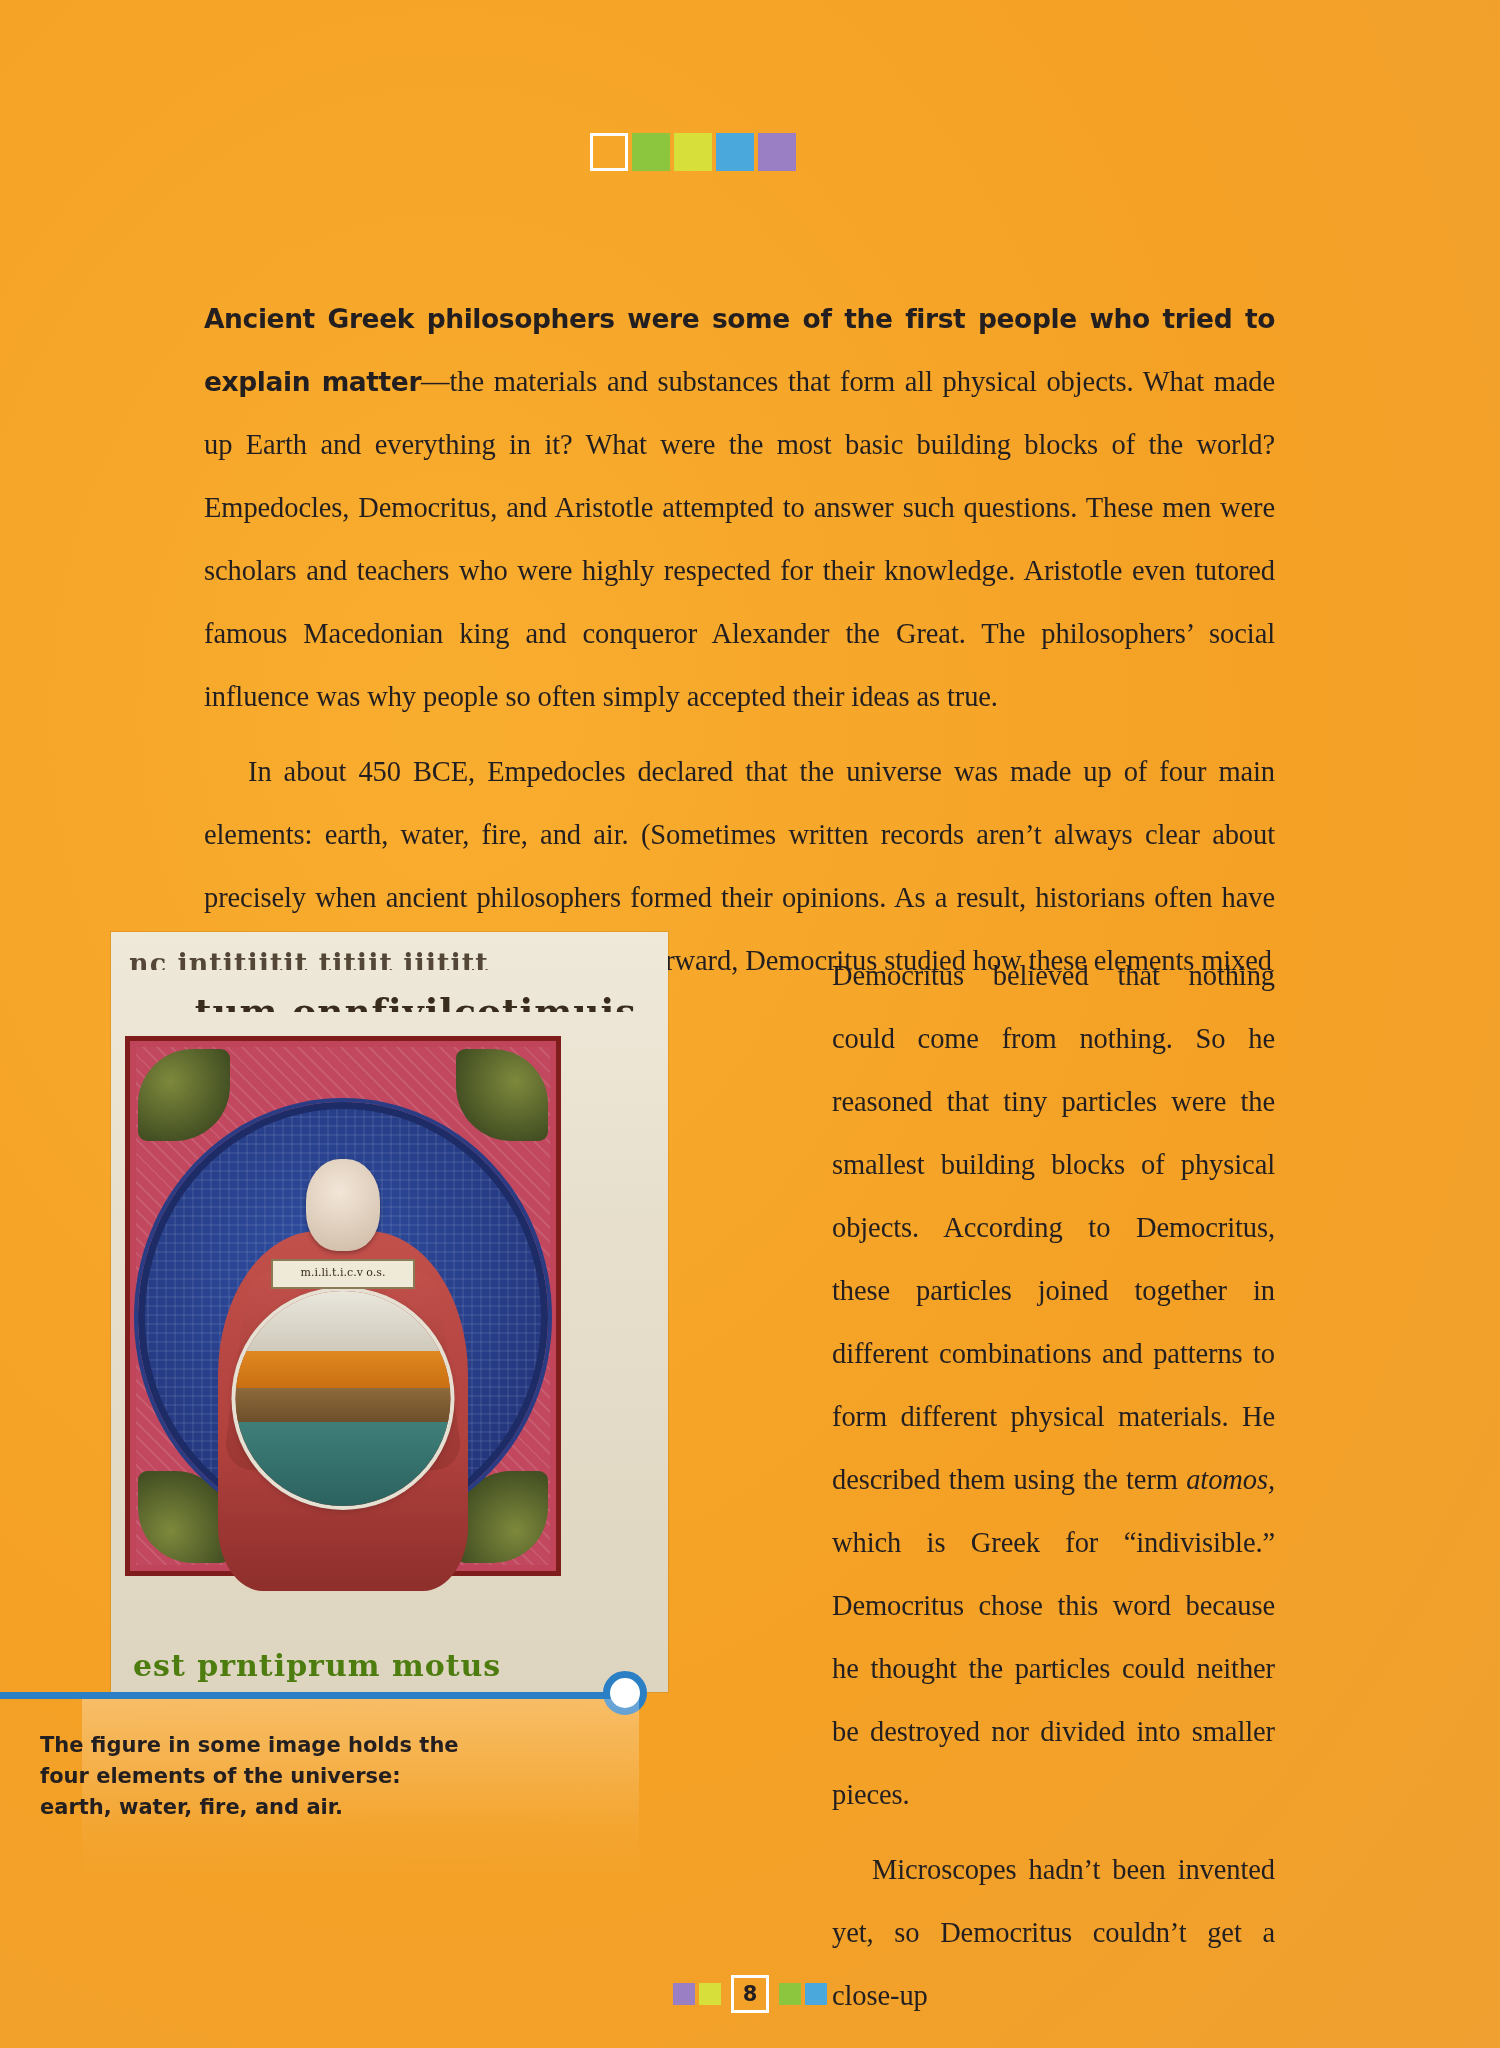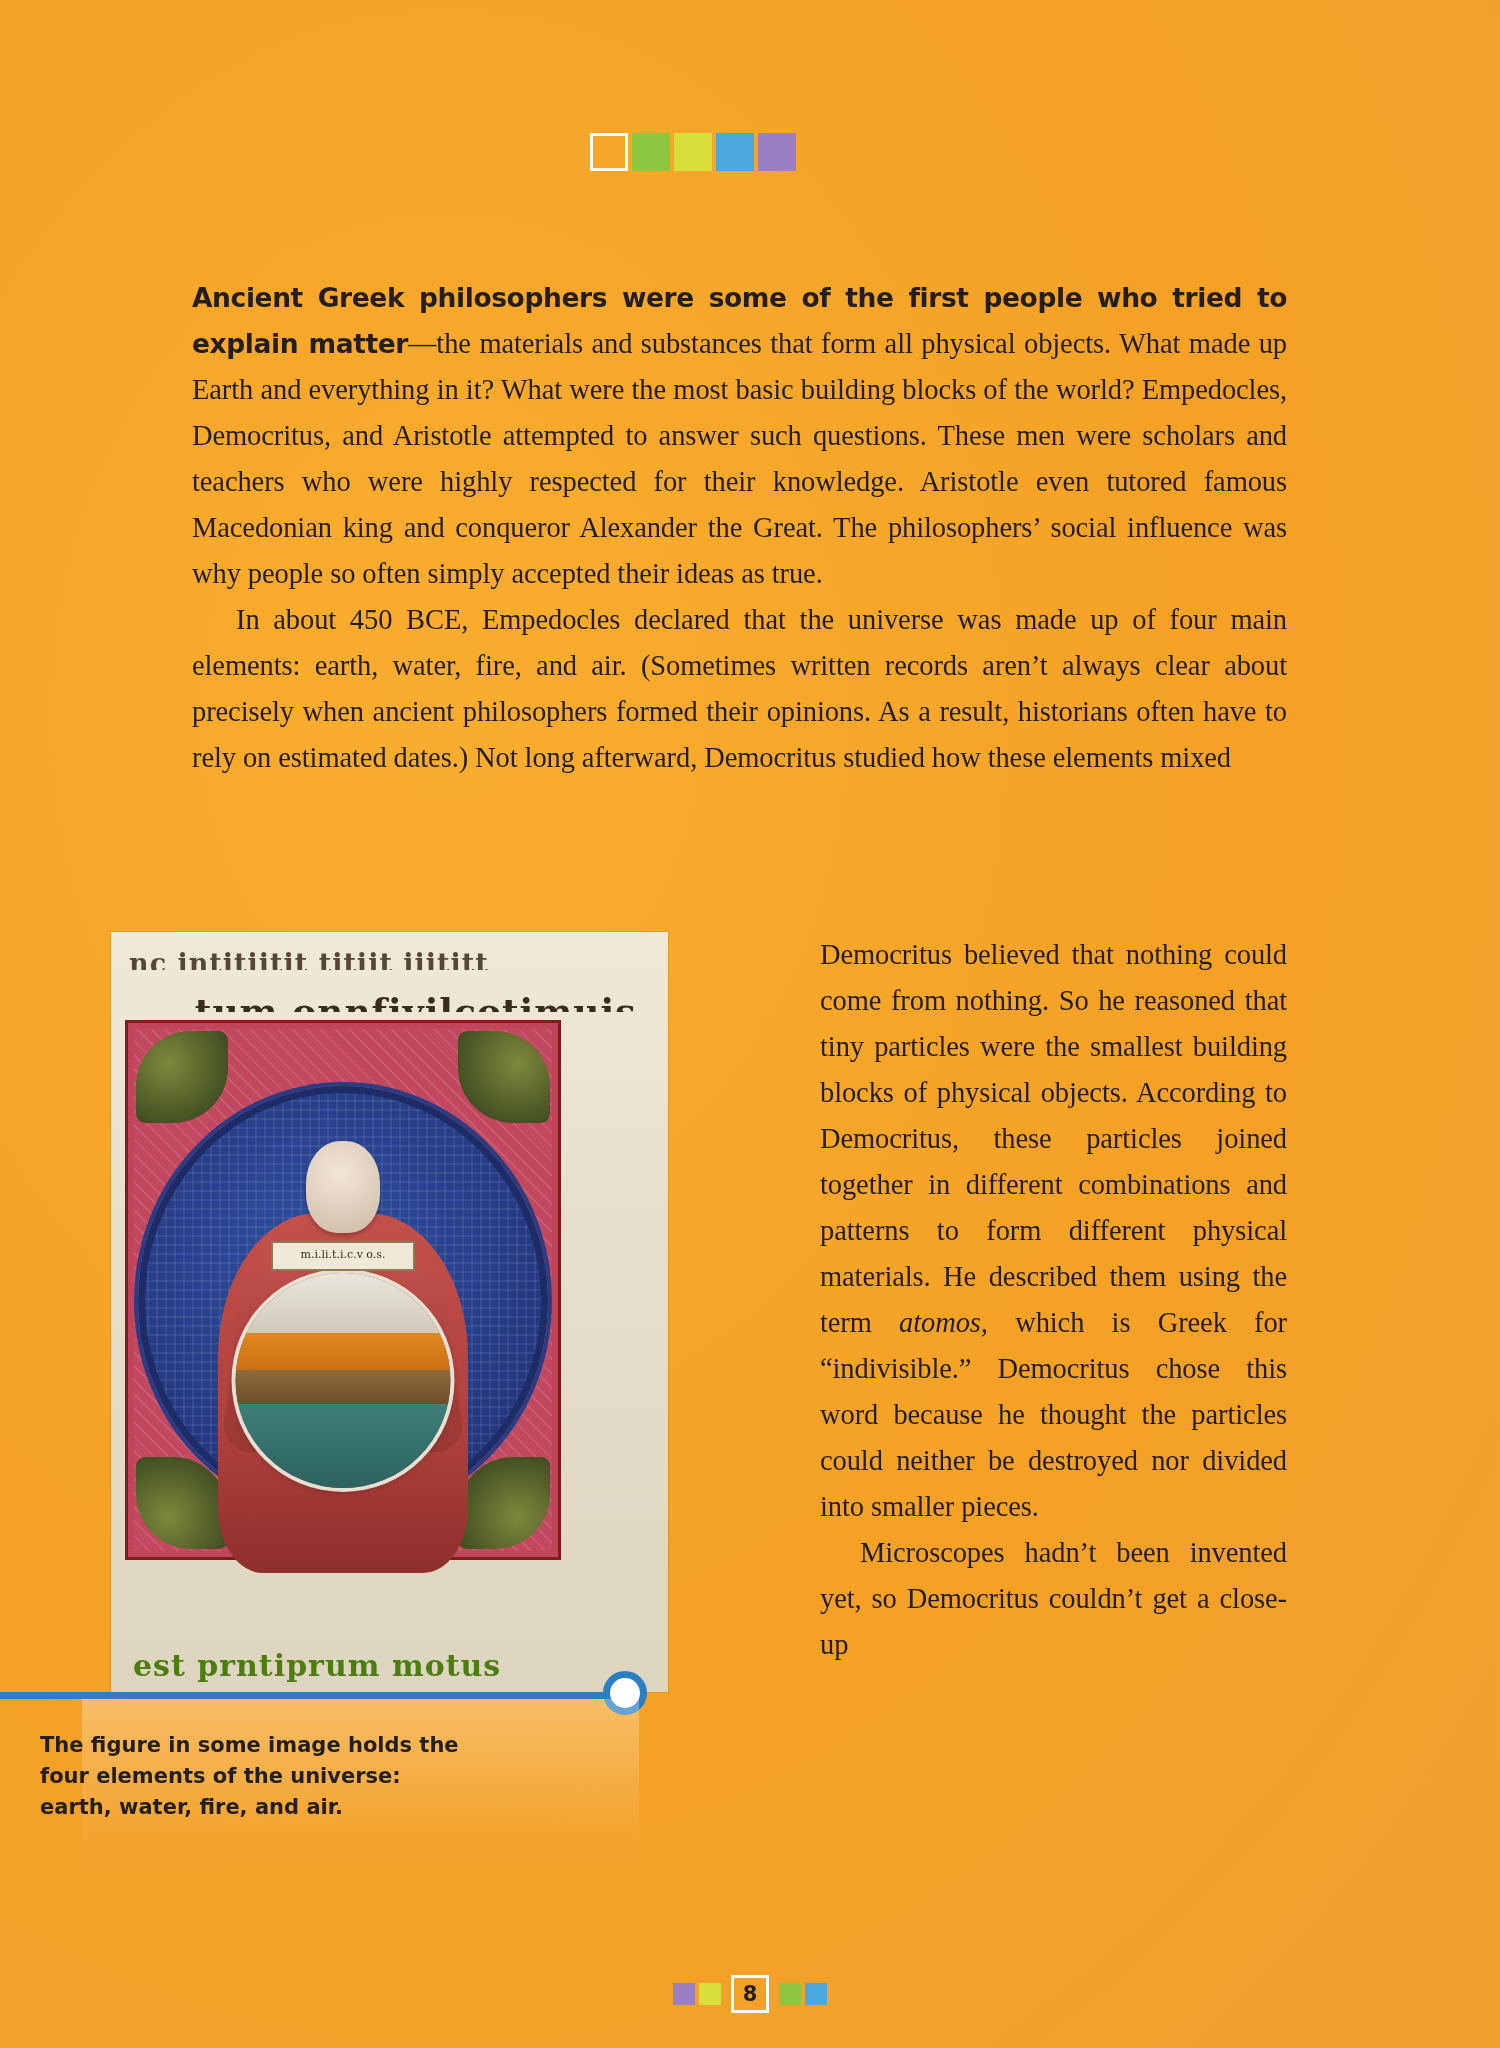--- a/index.html
+++ b/index.html
@@ -33,23 +33,23 @@
 
   
   .page-body {
     position: absolute;
     left: 192px;
     top: 275px;
     width: 1095px;
   }
 
   p.para {
-    margin: 0;
+    margin: 12px;
     font-size: 28.5px;
-    line-height: 46px;
+    line-height: 63px;
     color: #231f20;
     text-align: justify;
     text-justify: inter-word;
     letter-spacing: -0.1px;
   }
   p.para + p.para { text-indent: 44px; }
 
   .lead {
     font-family: "DejaVu Sans", sans-serif;
     font-weight: bold;
@@ -101,25 +101,25 @@
     letter-spacing: 1px;
     white-space: nowrap;
     overflow: hidden;
   }
   .ms-line.l1 { top: 16px; opacity: 0.85; }
   .ms-line.l2 { top: 58px; font-size: 36px; text-align: right; }
   
   .illum {
     position: absolute;
     left: 14px;
-    top: 88px;
+    top: 104px;
     width: 436px;
     height: 540px;
     background: #c0445a;
-    border: 3px solid #7f1d1d;
+    border: 5px solid #7f1d1d;
     box-sizing: border-box;
   }
   .illum:before {
     content: "";
     position: absolute; inset: 6px;
     background:
       repeating-linear-gradient(45deg, rgba(255,255,255,0.10) 0 2px, transparent 2px 10px),
       #c2485f;
   }
   .disc {

